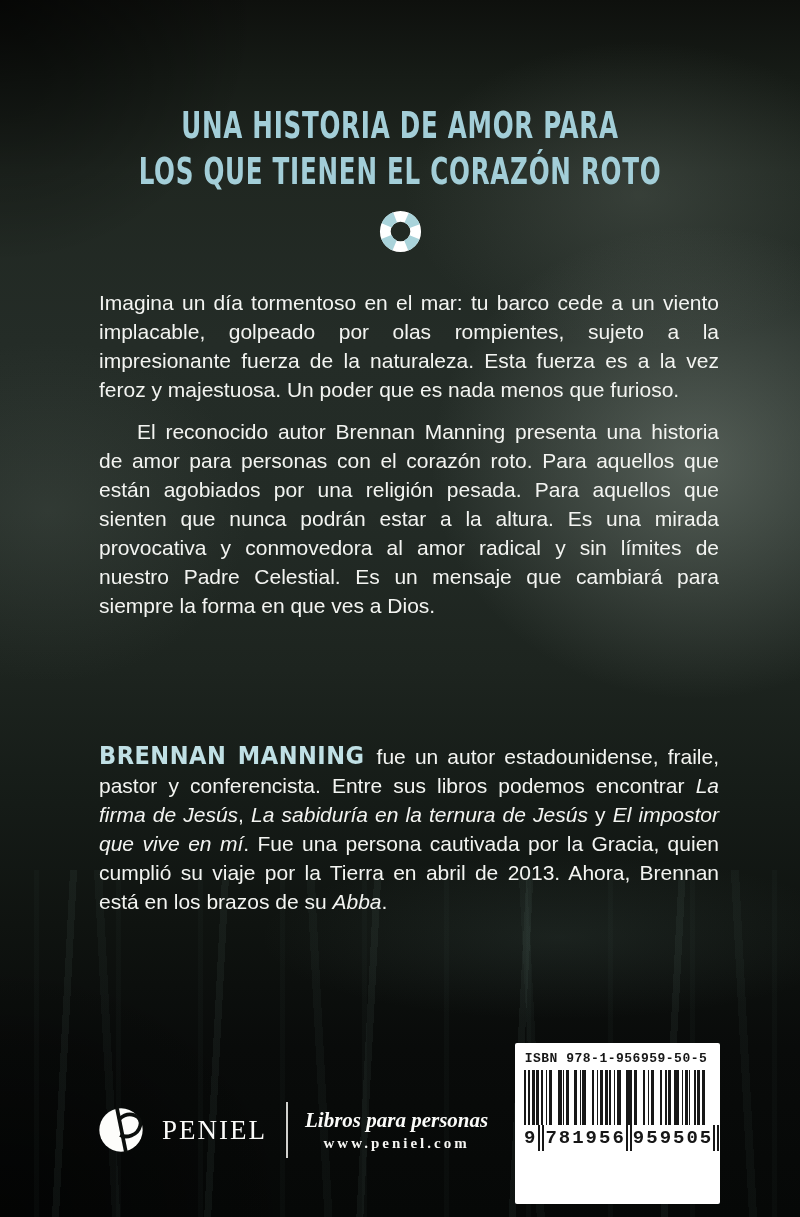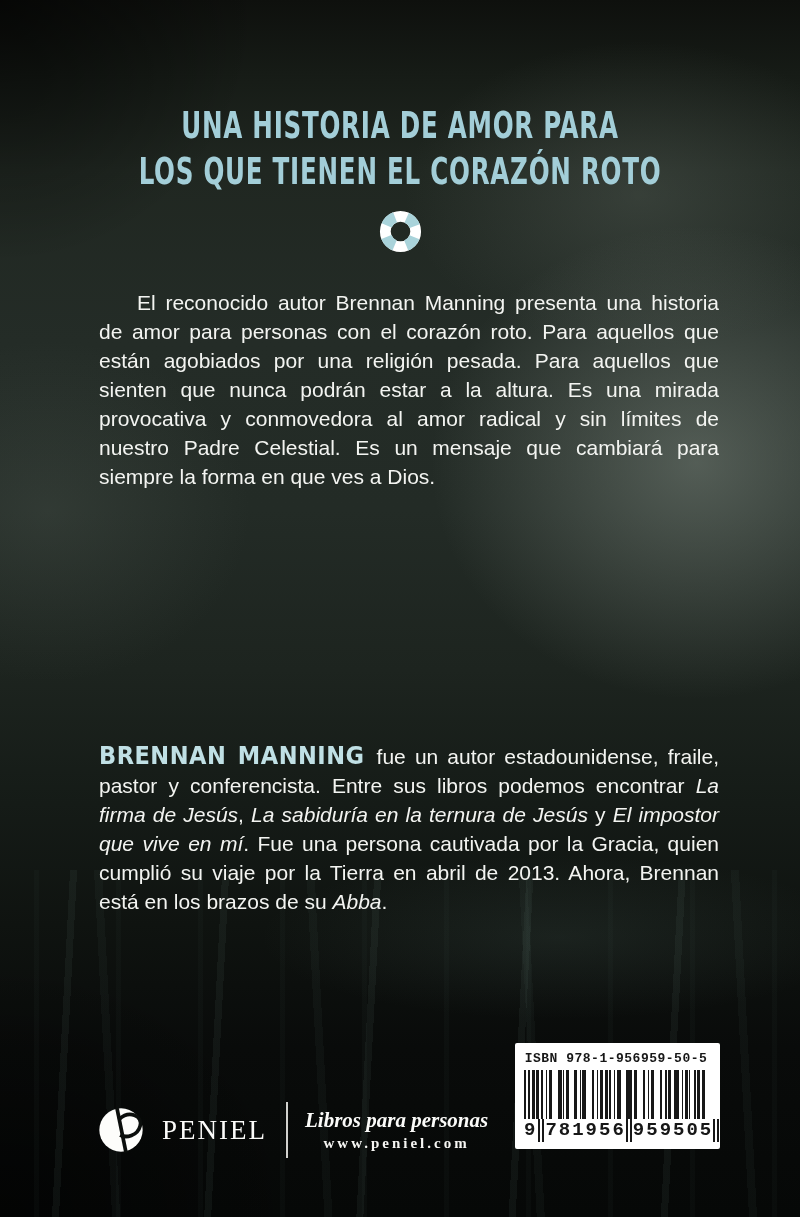--- a/index.html
+++ b/index.html
@@ -47,21 +47,21 @@
   .col p.indent{text-indent:38px;}
   .bio p{margin:0;}
   .bio em, .col em{font-style:italic;}
   .brand{
     font-family:"DejaVu Sans",sans-serif;font-stretch:condensed;font-weight:700;
     font-size:25px;line-height:1;letter-spacing:.5px;color:var(--accent-author);
     padding-right:3px;
   }
   
   .barcode{
-    position:absolute;left:515px;top:1043px;width:205px;height:106px;
+    position:absolute;left:515px;top:1043px;width:205px;height:161px;
     background:#ffffff;border-radius:2px;box-sizing:border-box;padding:8px 12px 7px 9px;
     display:flex;flex-direction:column;
   }
   .isbn{
     font-family:"Liberation Mono",monospace;font-size:13px;font-weight:700;
     letter-spacing:.5px;color:var(--ink);text-align:center;white-space:nowrap;
   }
   .bars{
     height:55px;margin-top:4px;background-color:#fff;
     background-image:
@@ -110,20 +110,21 @@
   </div>
 
   <div class="lifebuoy-wrap">
     <svg width="47" height="47" viewBox="0 0 48 48" aria-hidden="true">
       <circle cx="24" cy="24" r="15.5" fill="none" stroke="#ffffff" stroke-width="11"></circle>
       <circle class="ring-blue" cx="24" cy="24" r="15.5" fill="none" stroke-width="11" stroke-dasharray="12.17 12.17" transform="rotate(22.5 24 24)"></circle>
     </svg>
   </div>
 
   <div class="col synopsis">
+    <p><span>Imagina un día tormentoso en el mar: tu barco cede a un viento implacable, golpeado por olas rompientes, sujeto a la impresionante fuerza de la naturaleza. Esta fuerza es a la vez feroz y majestuosa. Un poder que es nada menos que furioso.</span></p>
     <p class="indent"><span>El reconocido autor Brennan Manning presenta una historia de amor para personas con el corazón roto. Para aquellos que están agobiados por una religión pesada. Para aquellos que sienten que nunca podrán estar a la altura. Es una mirada provocativa y conmovedora al amor radical y sin límites de nuestro Padre Celestial. Es un mensaje que cambiará para siempre la forma en que ves a Dios.</span></p>
   </div>
 
   <div class="col bio">
     <p><strong class="brand">BRENNAN MANNING</strong><span> fue un autor estadounidense, fraile, pastor y conferencista. Entre sus libros podemos encontrar </span><em>La firma de Jesús</em><span>, </span><em>La sabiduría en la ternura de Jesús</em><span> y </span><em>El impostor que vive en mí</em><span>. Fue una persona cautivada por la Gracia, quien cumplió su viaje por la Tierra en abril de 2013. Ahora, Brennan está en los brazos de su </span><em>Abba</em><span>.</span></p>
   </div>
 
   <div class="barcode">
     <div class="isbn">ISBN 978-1-956959-50-5</div>
     <div class="bars"></div>

